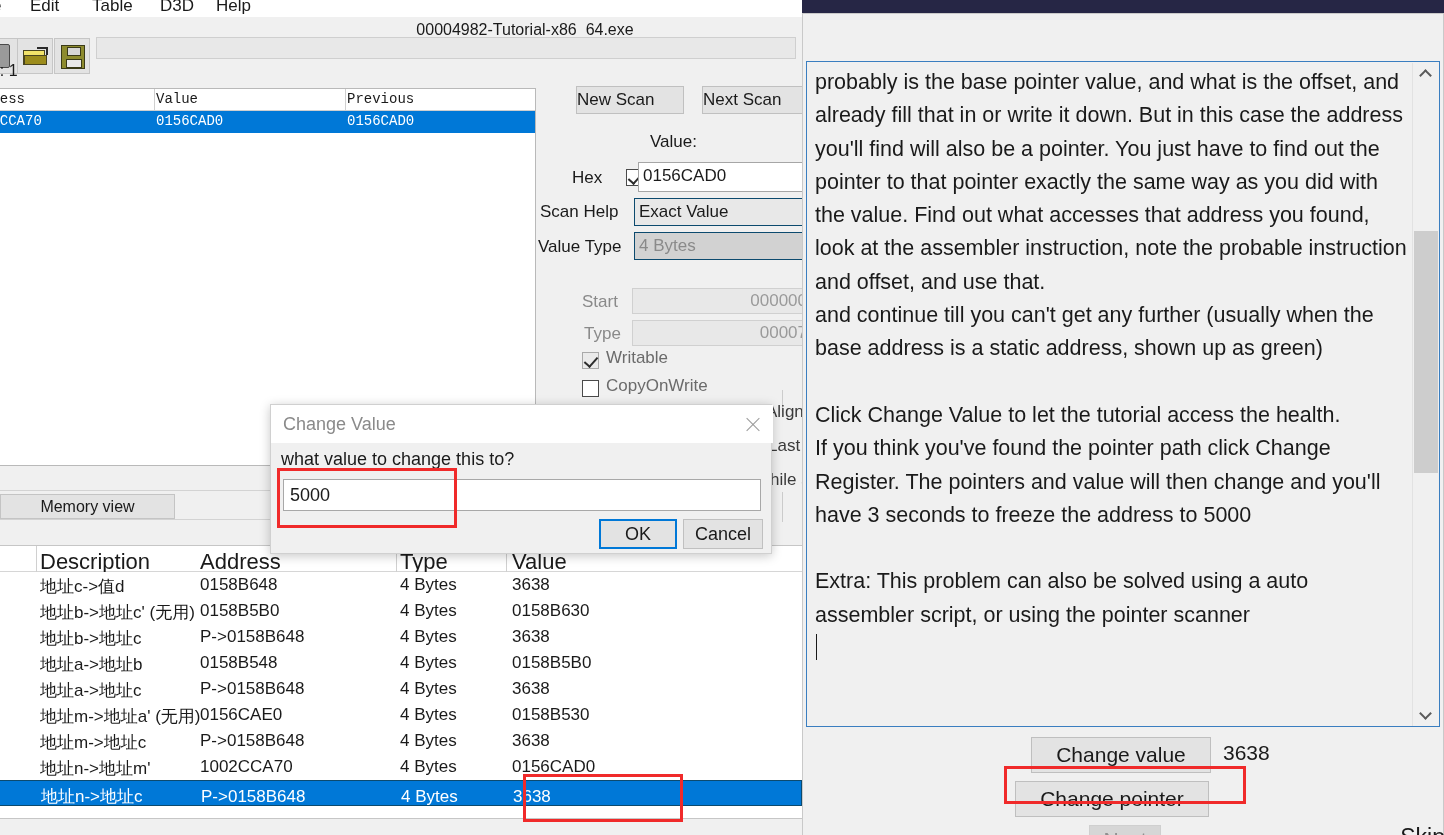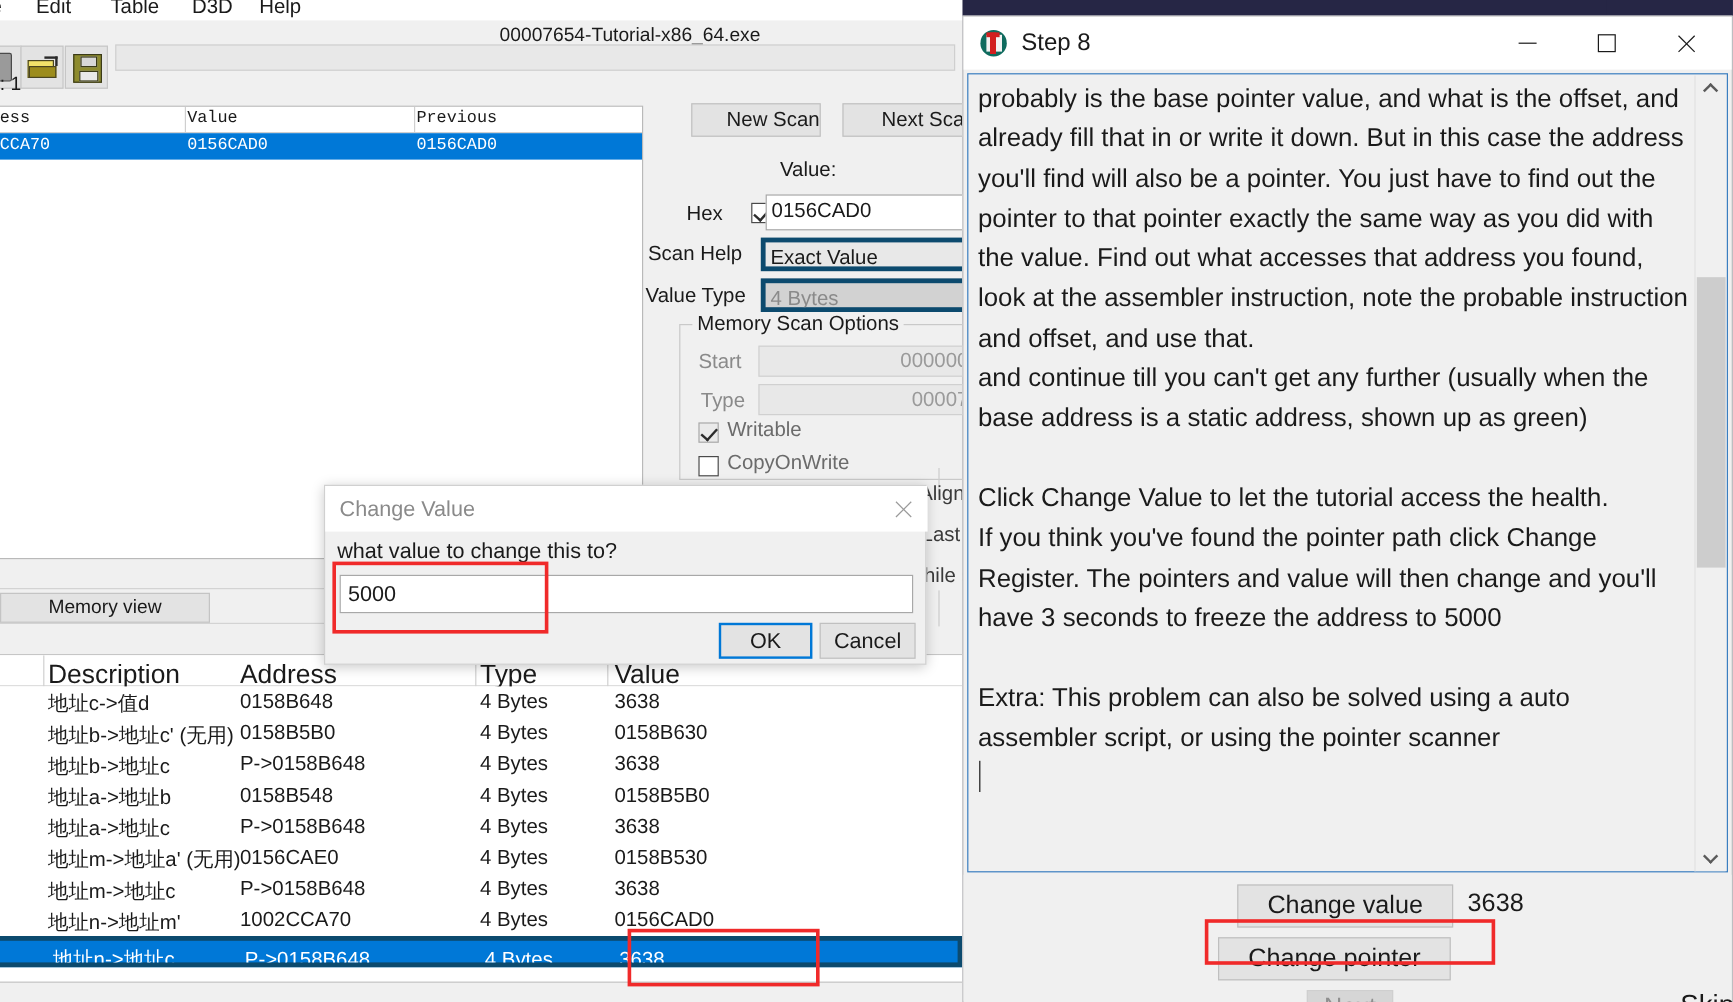--- a/index.html
+++ b/index.html
@@ -163,21 +163,21 @@
     font-size: 16px; color: #1a1a1a;
     line-height: 23px; text-align: center;
   }
 
   
   .scanpanel { position: absolute; left: 536px; top: 80px; width: 266px; height: 440px; }
   .btn-gray {
     position: absolute;
     background: #e3e3e3; border: 1px solid #c0c0c0;
     font-size: 17px; color: #1a1a1a;
-    text-align: right;
+    text-align: left;
   }
   .newscan { left: 40px; top: 6px; width: 108px; height: 28px; line-height: 26px; }
   .nextscan { left: 166px; top: 6px; width: 112px; height: 28px; line-height: 26px; }
 
   .lbl { position: absolute; font-size: 17px; color: #1a1a1a; white-space: nowrap; }
   .lbl-value  { left: 114px; top: 52px; }
   .lbl-hex    { left: 36px;  top: 88px; }
   .lbl-scant  { left: 4px;   top: 122px; }
   .lbl-valt   { left: 2px;   top: 157px; }
 
@@ -196,21 +196,21 @@
   .inp {
     position: absolute; background: #ffffff;
     border: 1px solid #a6a6a6;
     font-size: 17px; color: #1a1a1a;
     padding-left: 4px; line-height: 26px;
     white-space: nowrap; overflow: hidden;
   }
   .inp-value { left: 102px; top: 82px; width: 175px; height: 30px; }
   .sel {
     position: absolute; background: #e8e8e8;
-    border: 4px solid #0c4a6e;
+    border: 1px solid #0c4a6e;
     font-size: 17px; color: #1a1a1a;
     padding-left: 4px; line-height: 26px;
     white-space: nowrap; overflow: hidden;
   }
   .sel-scantype { left: 98px; top: 118px; width: 180px; height: 28px; background:#e8e8e8;}
   .sel-valtype  { left: 98px; top: 152px; width: 180px; height: 28px;
                   background: #d2d2d2; color: #8a8a8a; }
 
   .groupbox {
     position: absolute; left: 30px; top: 190px;
@@ -489,21 +489,21 @@
   <div class="ce-window">
 
     <div class="menubar">
       <div class="mi" style="left:-8px;">e</div>
       <div class="mi" style="left:30px;">Edit</div>
       <div class="mi" style="left:92px;">Table</div>
       <div class="mi" style="left:160px;">D3D</div>
       <div class="mi" style="left:216px;">Help</div>
     </div>
 
-    <div class="proc-title">00007654-Tutorial-x86_64.exe</div>
+    <div class="proc-title">00004982-Tutorial-x86_64.exe</div>
 
     <div class="toolbar">
       <div class="tbtn b0">
         <div class="ico-proc"></div>
       </div>
       <div class="tbtn b1">
         <div class="ico-folder">
           <div class="back"></div>
             <div class="front"></div>
             <div class="arrow"></div>
@@ -547,23 +547,20 @@
       <div class="lbl lbl-hex">Hex</div>
       <div class="cbx checked cbx-hex"></div>
       <div class="inp inp-value">0156CAD0</div>
 
       <div class="lbl lbl-scant">Scan Help</div>
       <div class="sel sel-scantype">Exact Value</div>
 
       <div class="lbl lbl-valt">Value Type</div>
       <div class="sel sel-valtype">4 Bytes</div>
 
-      <div class="groupbox">
-        <div class="gtitle">Memory Scan Options</div>
-      </div>
       <div class="msl msl-start">Start</div>
       <div class="msi msi-start">000000</div>
       <div class="msl msl-stop">Type</div>
       <div class="msi msi-stop">00007</div>
 
       <div class="cbx checked cbx-writable"></div>
       <div class="msl msl-writable">Writable</div>
       <div class="cbx cbx-cow"></div>
       <div class="msl msl-cow">CopyOnWrite</div>
     </div>
@@ -650,38 +647,20 @@
         <div class="cv-close"></div>
       </div>
       <div class="cv-prompt">what value to change this to?</div>
       <div class="cv-input">5000</div>
       <div class="cv-ok">OK</div>
       <div class="cv-cancel">Cancel</div>
     </div>
   </div>
 
   <div class="tut-window">
-    <div class="tut-titlebar">
-      <div class="ce-logo">
-        <div class="ring"></div>
-          <div class="inner"></div>
-          <div class="bar2"></div>
-          <div class="bar"></div>
-      </div>
-      <div class="tut-title">Step 8</div>
-      <div class="wbtn min">
-          <div class="gl gl-min"></div>
-        </div>
-      <div class="wbtn max">
-          <div class="gl gl-max"></div>
-        </div>
-      <div class="wbtn clos">
-          <div class="gl gl-x"></div>
-        </div>
-    </div>
 
     <div class="tut-textbox">
       <div class="tut-text">probably is the base pointer value, and what is the offset, and already fill that in or write it down. But in this case the address you'll find will also be a pointer. You just have to find out the pointer to that pointer exactly the same way as you did with the value. Find out what accesses that address you found, look at the assembler instruction, note the probable instruction and offset, and use that.
 and continue till you can't get any further (usually when the base address is a static address, shown up as green)
 
 Click Change Value to let the tutorial access the health.
 If you think you've found the pointer path click Change Register. The pointers and value will then change and you'll have 3 seconds to freeze the address to 5000
 
 Extra: This problem can also be solved using a auto assembler script, or using the pointer scanner</div>
       <div class="tut-caret"></div>

